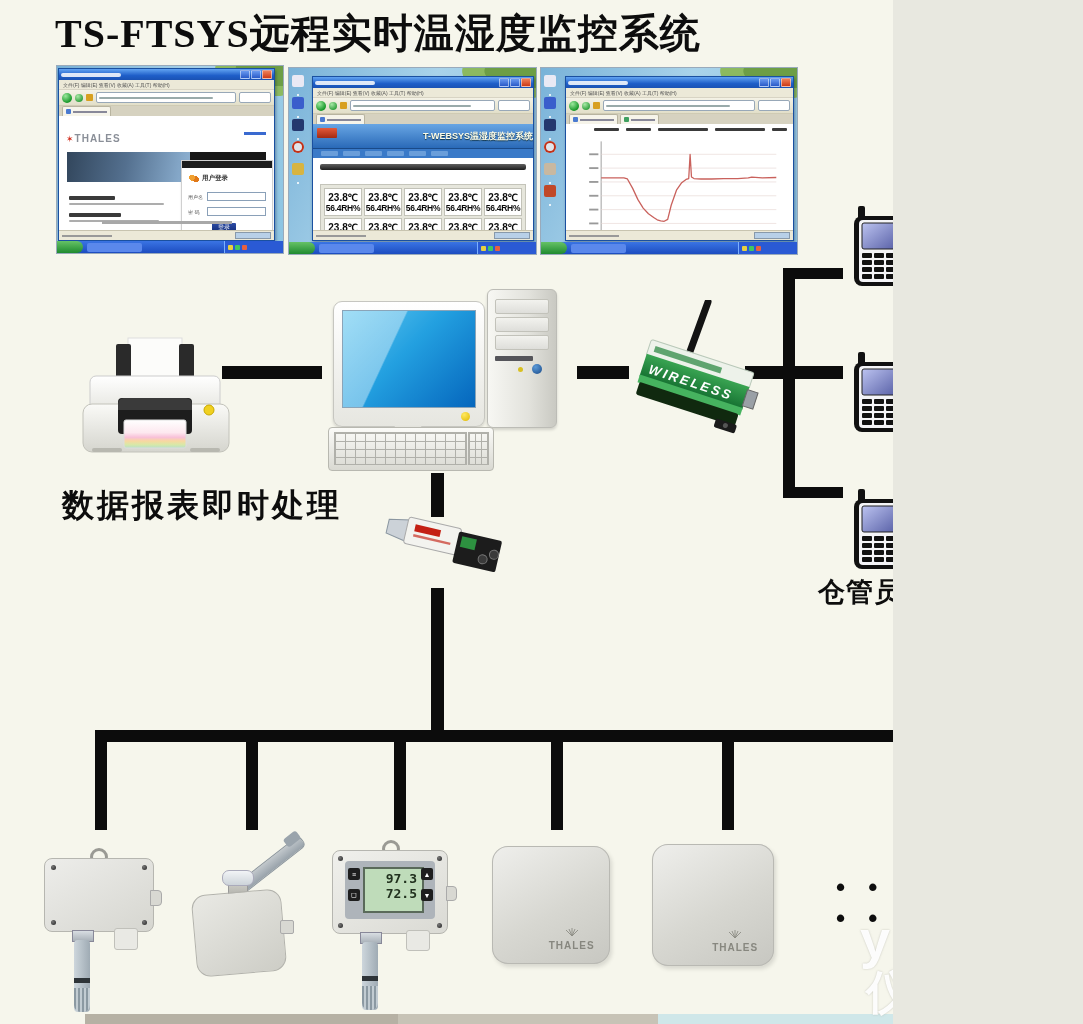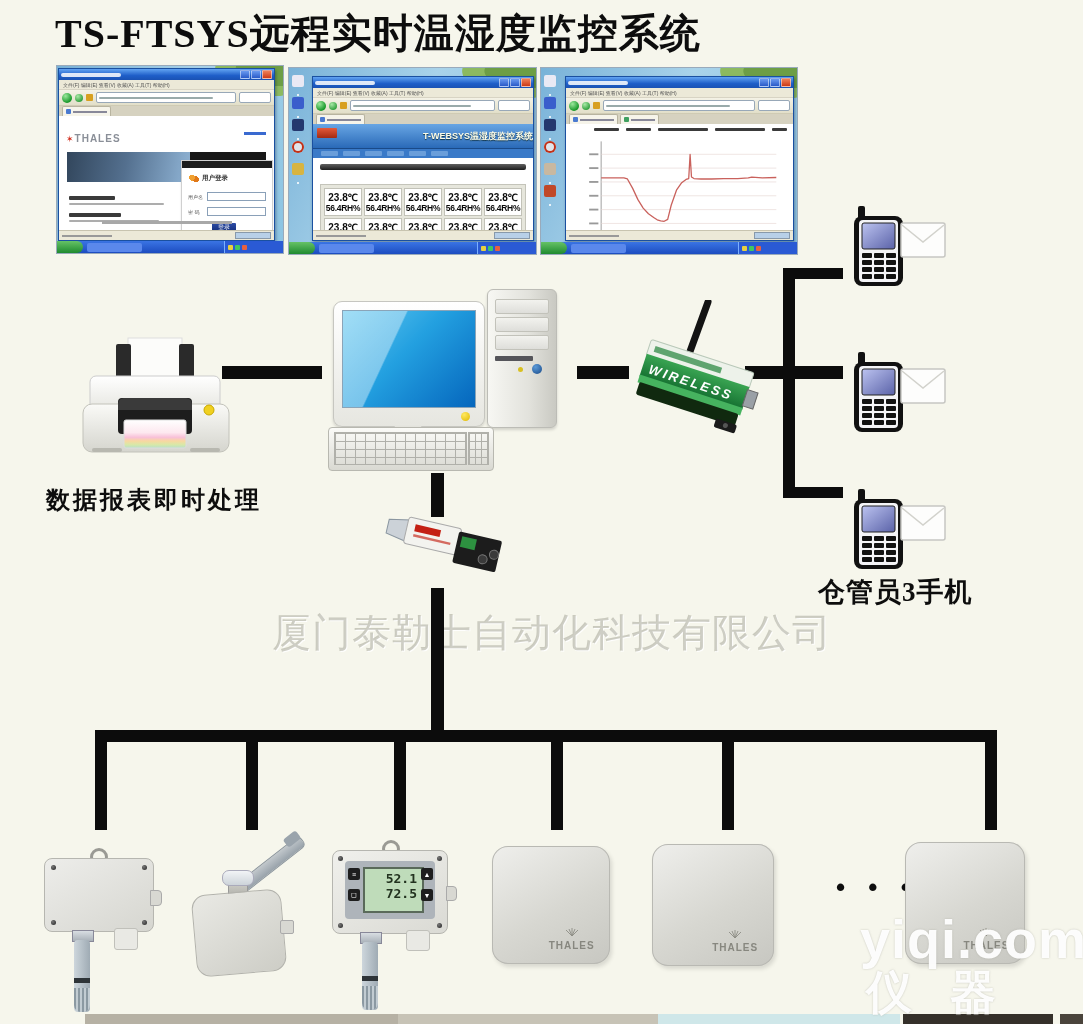--- a/index.html
+++ b/index.html
@@ -1,16 +1,16 @@
 <!DOCTYPE html>
 <html><head>
 <meta charset="utf-8">
 <style>
   html,body{margin:0;padding:0;background:#e8e8e0;}
-  #stage{position:relative;width:1083px;height:1024px;background:#f6f6ec;overflow:hidden;
+  #stage{position:relative;width:893px;height:1024px;background:#f6f6ec;overflow:hidden;
          font-family:"Liberation Sans",sans-serif;}
   .abs{position:absolute;}
   .cn{font-family:"Liberation Serif",serif;font-weight:bold;color:#0d0d0d;white-space:nowrap;}
   .line{position:absolute;background:#0c0c0c;z-index:3;}
   
   .desktop{position:absolute;overflow:hidden;background:linear-gradient(115deg,#79b2d8,#a9d3ea 45%,#8cc4e2);box-shadow:0 0 0 1px #9ab;}
   .grass{position:absolute;right:0;top:0;width:30%;height:16%;background:radial-gradient(ellipse at 85% 10%,#6d9e46 0 45%,#8cba60 46% 70%,rgba(140,186,96,0) 71%);}
   .dicons{position:absolute;left:3px;top:7px;display:flex;flex-direction:column;gap:10px;z-index:2;}
   .dicon{width:12px;height:12px;border-radius:2px;box-shadow:0 14px 0 -5px rgba(255,255,255,.8);}
   .browser{position:absolute;display:flex;flex-direction:column;background:#fff;border:1px solid #1a50a0;box-shadow:1px 2px 3px rgba(0,0,40,.35);z-index:3;}
@@ -419,21 +419,21 @@
     <rect x="99" y="8" width="15" height="36" rx="2" fill="#2a2a2a"></rect>
     <rect x="10" y="40" width="130" height="34" rx="6" fill="url(#pb1)" stroke="#ccc"></rect>
     <rect x="3" y="68" width="146" height="48" rx="9" fill="url(#pb2)" stroke="#c2c2ba"></rect>
     <rect x="38" y="62" width="74" height="36" rx="4" fill="#1d1d1d"></rect>
     <path d="M44 62 h62 a6 6 0 0 1 6 6 v6 h-74 v-6 a6 6 0 0 1 6 -6z" fill="#3a3a3a"></path>
     <rect x="44" y="84" width="62" height="28" rx="2" fill="url(#rain)" stroke="#ddd"></rect>
     <circle cx="129" cy="74" r="5" fill="#f0d020" stroke="#c8a800"></circle>
     <rect x="12" y="112" width="30" height="4" rx="2" fill="#b8b8b0"></rect>
     <rect x="110" y="112" width="30" height="4" rx="2" fill="#b8b8b0"></rect>
   </svg>
-  <div class="abs cn" style="left:46px;top:484px;font-size:24px;letter-spacing:3px;z-index:4;">数据报表即时处理</div>
+  <div class="abs cn" style="left:62px;top:484px;font-size:32px;letter-spacing:3px;z-index:4;">数据报表即时处理</div>
 
   <div class="pcmon" style="left:333px;top:301px;width:150px;height:124px;z-index:2;">
     <div class="pcscreen"></div>
     <div class="pcdot"></div>
   </div>
   <div class="abs" style="left:388px;top:424px;width:40px;height:16px;background:linear-gradient(#e8e8e2,#c8c8c0);clip-path:polygon(20% 0,80% 0,100% 100%,0 100%);z-index:2;"></div>
   <div class="abs" style="left:376px;top:438px;width:64px;height:8px;border-radius:4px;background:linear-gradient(#f0f0ea,#c4c4bc);z-index:2;"></div>
   <div class="kb" style="left:328px;top:427px;width:164px;height:42px;z-index:3;">
     <div class="keys"></div>
     <div class="keypad"></div>
@@ -568,21 +568,20 @@
       <rect x="22" y="17" width="54" height="27" rx="3" fill="#f3f3ef" stroke="#aaa"></rect>
       <rect x="30" y="23" width="26" height="7" fill="#c42014"></rect>
       <rect x="30" y="33" width="38" height="2.5" fill="#d46a60"></rect>
       <rect x="74" y="20" width="44" height="32" rx="2" fill="#1c1c1c"></rect>
       <rect x="78" y="24" width="15" height="11" fill="#2d9140"></rect>
       <circle cx="103" cy="42" r="4.5" fill="#3a3a3a" stroke="#777"></circle>
       <circle cx="113" cy="35" r="4.5" fill="#3a3a3a" stroke="#777"></circle>
     </g>
   </svg>
 
-  <div class="wm-company">厦门泰勒士自动化科技有限公司</div>
 
   <div class="abs" style="left:38px;top:846px;width:130px;height:168px;z-index:2;">
     <div class="hang" style="left:52px;top:2px;"></div>
     <div class="sbox" style="left:6px;top:12px;width:108px;height:72px;">
       <div class="screw" style="left:6px;top:6px;"></div>
         <div class="screw" style="right:6px;top:6px;"></div>
       <div class="screw" style="left:6px;bottom:6px;"></div>
         <div class="screw" style="right:6px;bottom:6px;"></div>
     </div>
     <div class="abs" style="left:112px;top:44px;width:10px;height:14px;background:#d8d8d2;border:1px solid #aaa;border-radius:0 4px 4px 0;"></div>
@@ -605,21 +604,21 @@
 
   <div class="abs" style="left:328px;top:840px;width:125px;height:172px;z-index:2;">
     <div class="hang" style="left:54px;top:0;"></div>
     <div class="sbox" style="left:4px;top:10px;width:114px;height:82px;background:linear-gradient(150deg,#f0f0ec,#dadad4);">
       <div class="screw" style="left:5px;top:5px;"></div>
         <div class="screw" style="right:5px;top:5px;"></div>
       <div class="screw" style="left:5px;bottom:5px;"></div>
         <div class="screw" style="right:5px;bottom:5px;"></div>
       <div class="abs" style="left:12px;top:10px;right:12px;bottom:14px;background:#aeb4ba;border-radius:4px;"></div>
       <div class="lcd" style="left:30px;top:16px;width:52px;height:40px;">
-        <div>52.1</div>
+        <div>97.3</div>
         <div>72.5</div>
       </div>
       <div class="btn-sq" style="left:15px;top:17px;">≡</div>
       <div class="btn-sq" style="left:15px;top:38px;">◻</div>
       <div class="btn-sq" style="left:88px;top:17px;">▲</div>
       <div class="btn-sq" style="left:88px;top:38px;">▼</div>
     </div>
     <div class="abs" style="left:118px;top:46px;width:9px;height:13px;background:#d8d8d2;border:1px solid #aaa;border-radius:0 4px 4px 0;"></div>
     <div class="gland" style="left:78px;top:90px;width:22px;height:19px;"></div>
     <div class="abs" style="left:32px;top:92px;width:20px;height:10px;background:linear-gradient(#d8dde2,#a8b0b8);border:1px solid #889;"></div>

